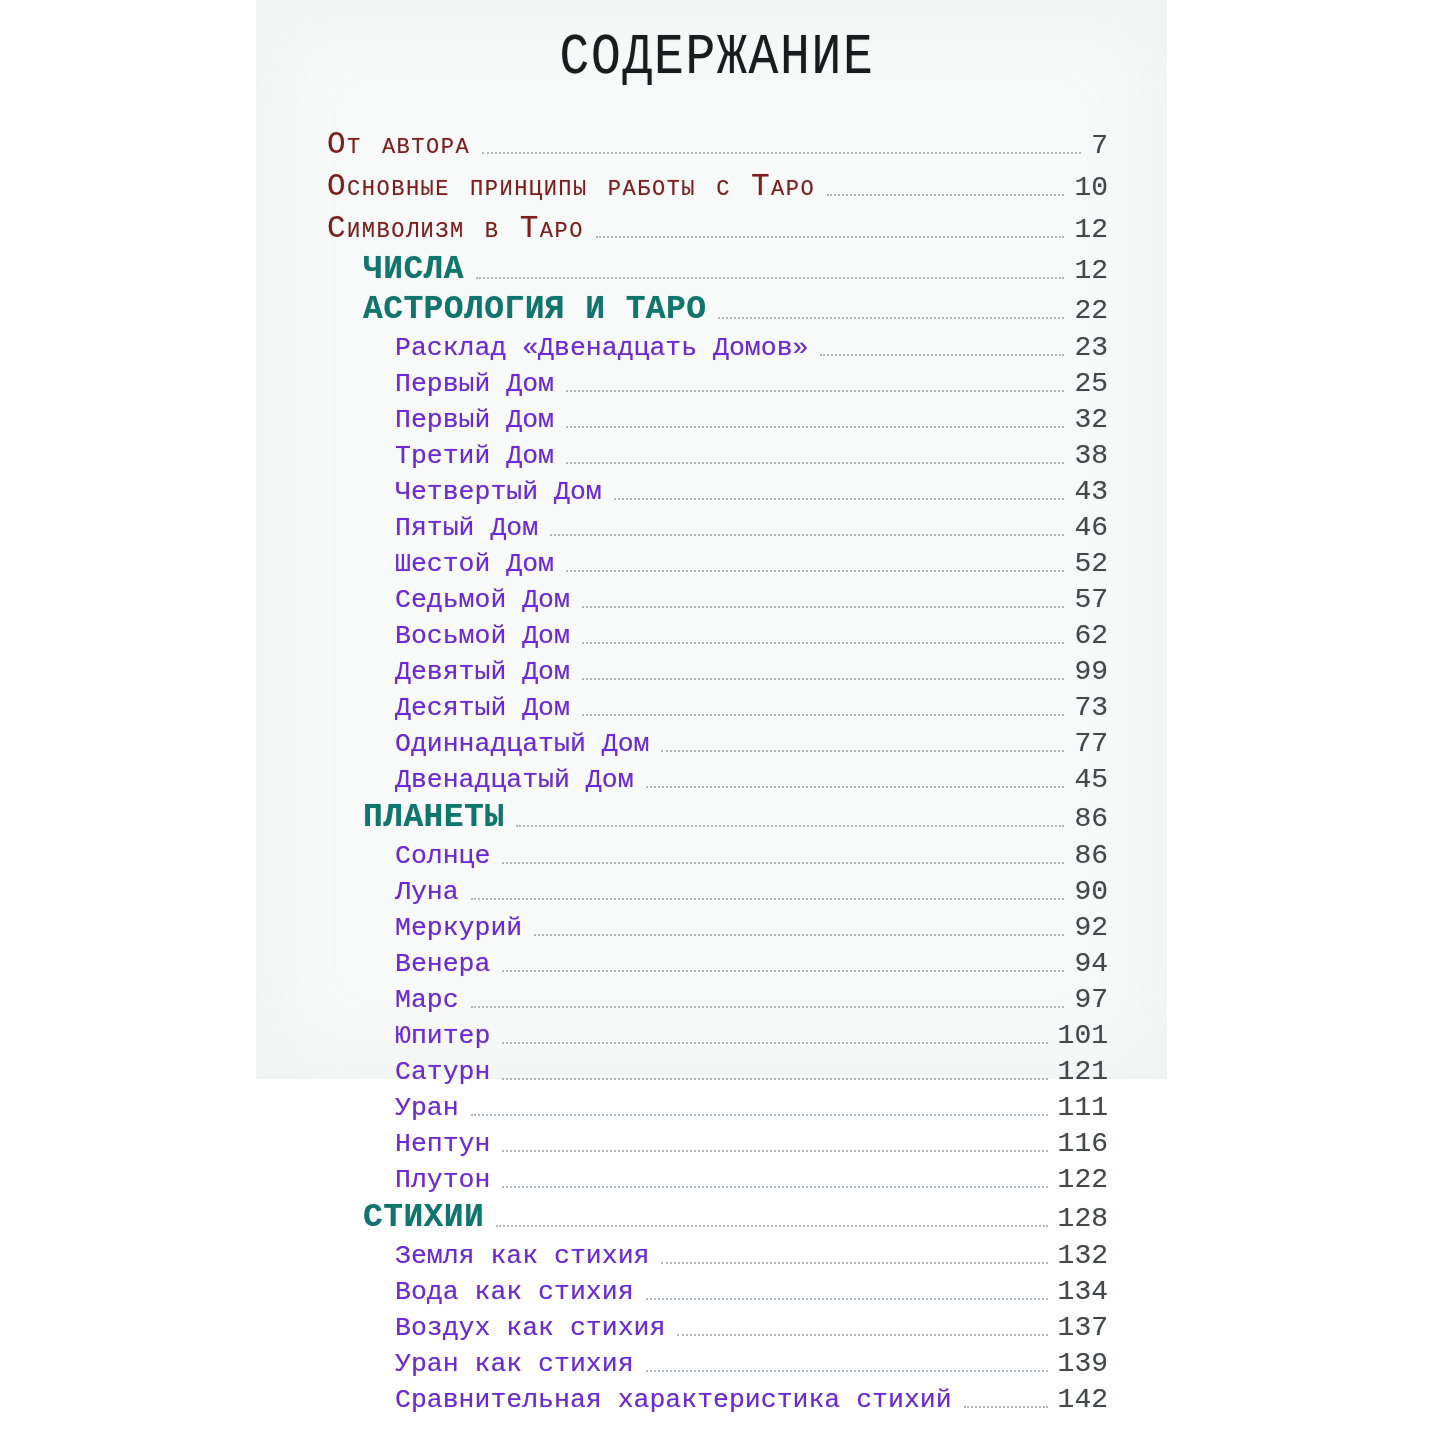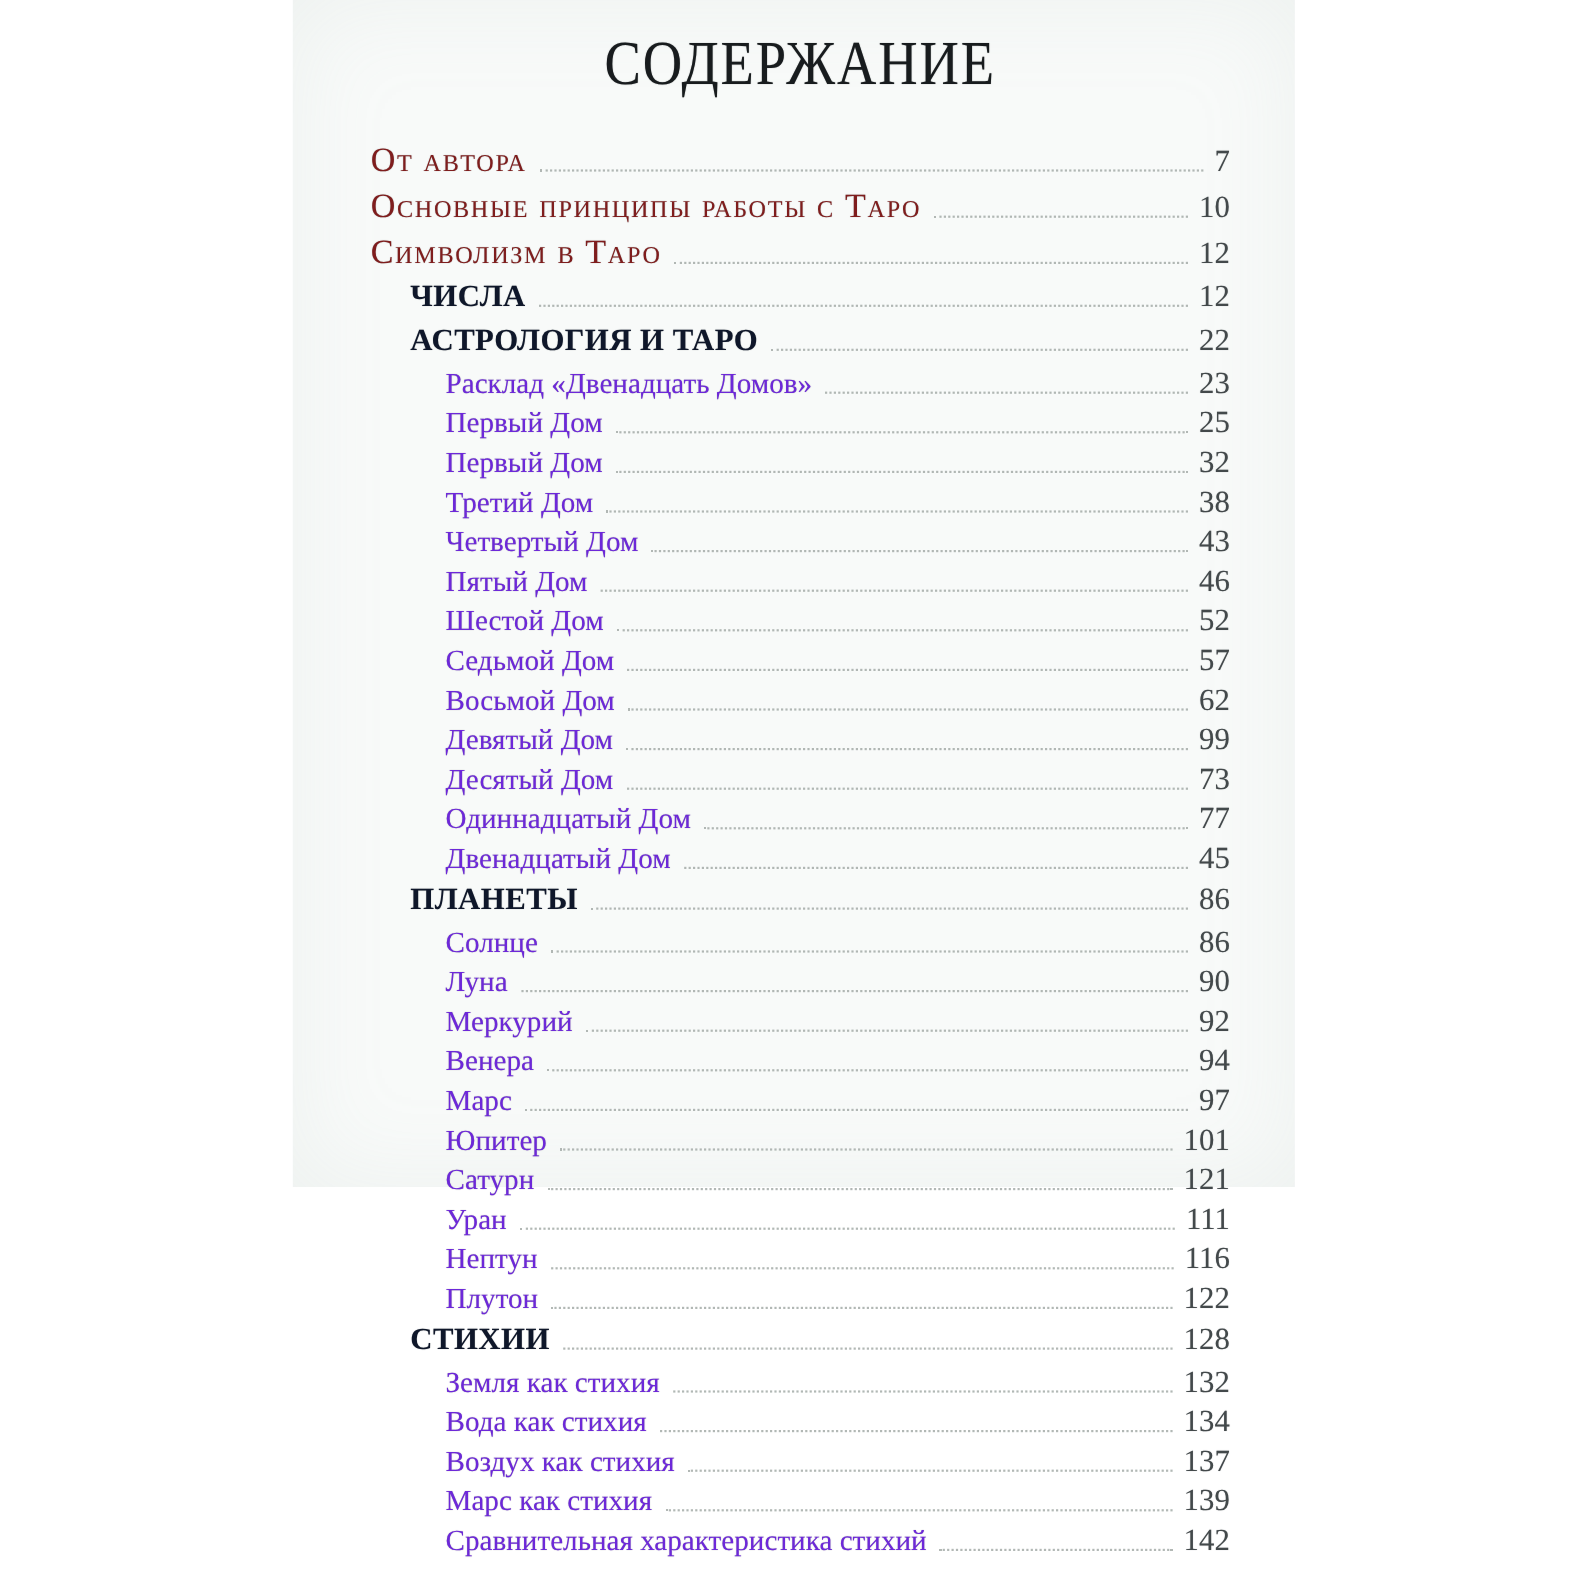--- a/index.html
+++ b/index.html
@@ -12,26 +12,27 @@
     font-family: "Liberation Serif", "DejaVu Serif", serif;
   }
   .photo {
     position: relative;
     width: 1445px;
     height: 1445px;
     background: #ffffff;
   }
   .page {
     position: absolute;
-    left: 266px;
+    left: 256px;
     top: 0;
     width: 911px;
     height: 1079px;
     background: #f8faf9;
     box-shadow: inset 0 0 90px rgba(168, 180, 176, 0.12);
+    font-family: Liberation Mono, monospace;
   }
   .content {
     box-sizing: border-box;
     padding: 26px 59px 0 71px;
   }
   .title-wrap {
     text-align: center;
     margin: 0 0 34px 0;
   }
   .title {
@@ -58,24 +59,24 @@
   }
   .lvl0 .label {
     font-variant: small-caps;
     font-size: 31px;
     line-height: 42px;
     letter-spacing: 1.5px;
     color: #7f1d1d;
   }
   .lvl1 .label {
     font-weight: bold;
-    font-size: 28px;
+    font-size: 33px;
     line-height: 40px;
     letter-spacing: 0.4px;
-    color: #0f172a;
+    color: #0f766e;
     padding-left: 36px;
   }
   .lvl2 .label {
     font-size: 26.5px;
     line-height: 36px;
     color: #6d28d9;
     padding-left: 68px;
   }
   .leader {
     flex: 1;
@@ -295,21 +296,21 @@
     <span class="num">134</span>
   </div>
 
   <div class="row lvl2">
     <span class="label">Воздух как стихия</span>
     <span class="leader"></span>
     <span class="num">137</span>
   </div>
 
   <div class="row lvl2">
-    <span class="label">Марс как стихия</span>
+    <span class="label">Уран как стихия</span>
     <span class="leader"></span>
     <span class="num">139</span>
   </div>
 
   <div class="row lvl2">
     <span class="label">Сравнительная характеристика стихий</span>
     <span class="leader"></span>
     <span class="num">142</span>
   </div>
 </div>

